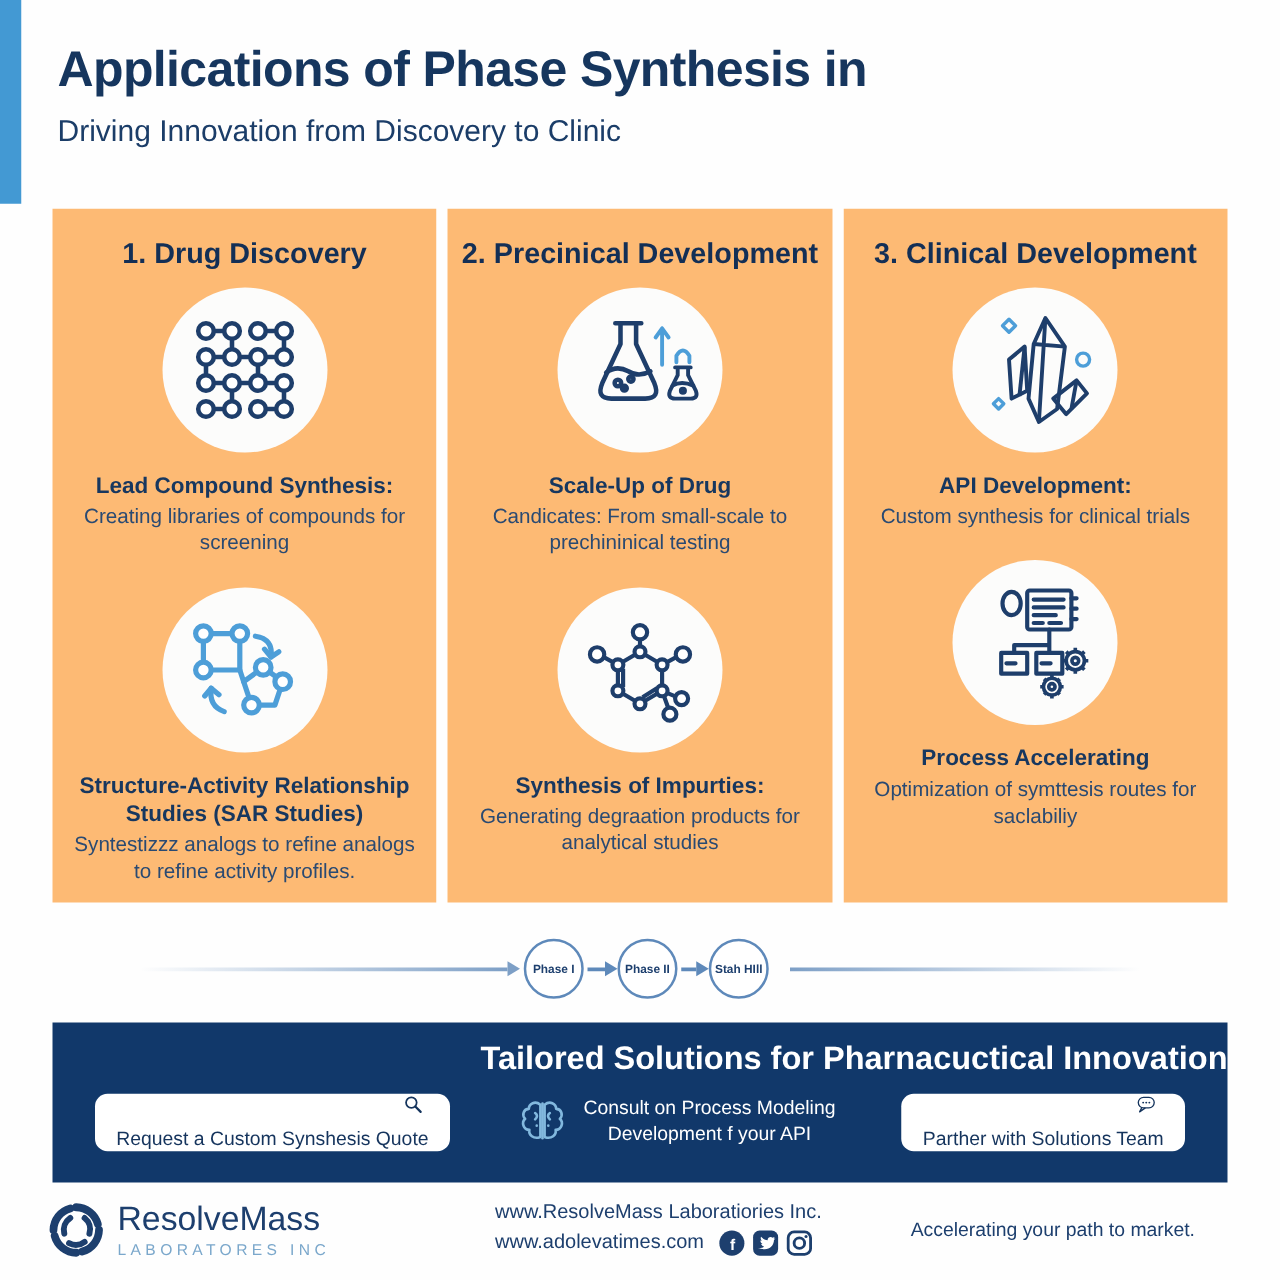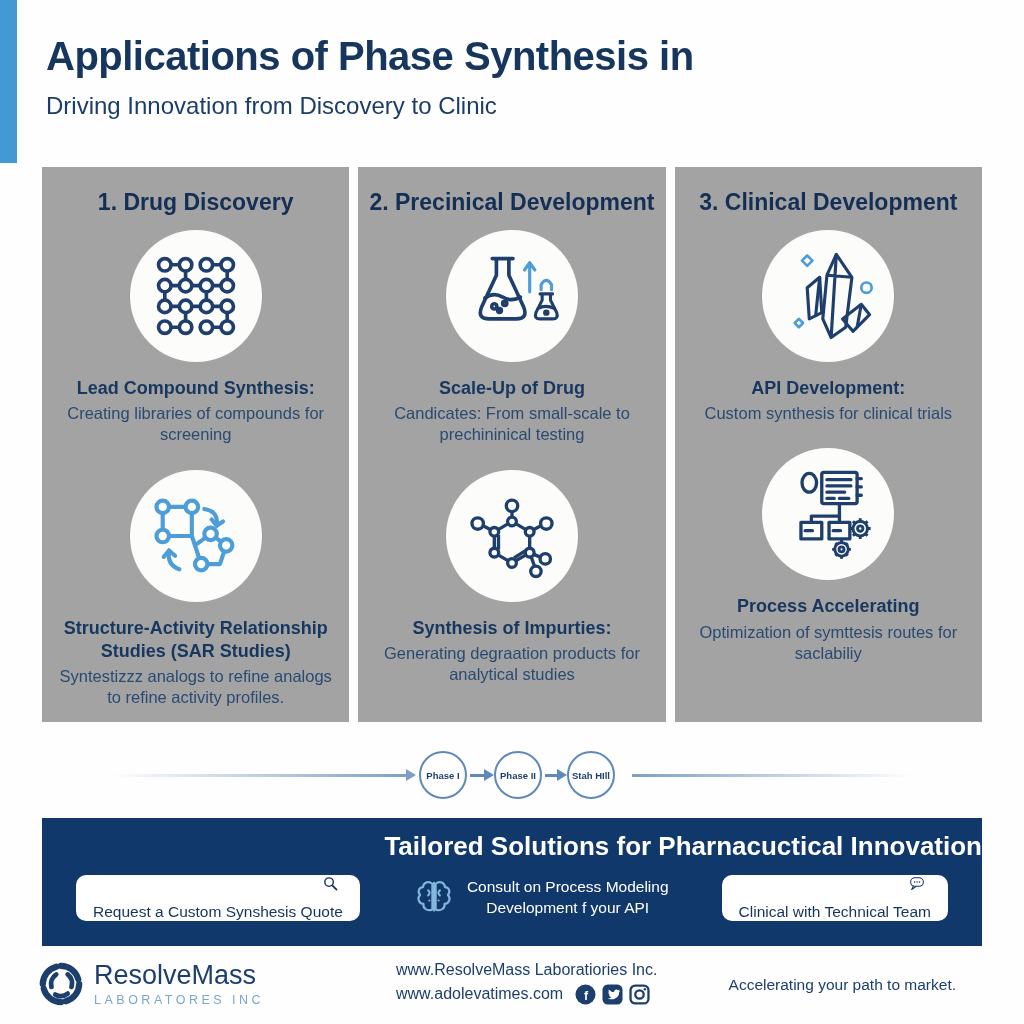--- a/index.html
+++ b/index.html
@@ -7,21 +7,21 @@
     position:relative; width:1024px; height:1024px; overflow:hidden;
     background:#fefefe; font-family:"Liberation Sans", sans-serif; color:#16365e;
   }
   .accent-bar { position:absolute; left:0; top:0; width:17px; height:163px; background:#4399d3; }
 
   .header { position:absolute; left:46px; top:34px; }
   .title { font-size:40px; font-weight:bold; color:#16365e; letter-spacing:-0.5px; }
   .subtitle { font-size:24px; font-weight:400; color:#1b3d68; margin-top:13px; }
 
   .columns { position:absolute; left:42px; top:167px; width:940px; height:555px; display:flex; gap:9px; }
-  .panel { width:358px; height:555px; background:#a3a3a3; box-sizing:border-box; text-align:center; }
+  .panel { width:358px; height:555px; background:#fdba74; box-sizing:border-box; text-align:center; }
   .panel-heading { font-size:23px; font-weight:bold; color:#132f56; margin-top:22px; }
   .icon-circle { width:132px; height:132px; border-radius:50%; background:#fcfcfb; margin:14px auto 0;
                  display:flex; align-items:center; justify-content:center; }
   .icon-circle svg { width:104px; height:104px; }
   .item-title { font-size:18px; font-weight:bold; color:#17375f; line-height:1.28; margin:15px 18px 0; }
   .item-desc  { font-size:16.5px; color:#2a4a72; line-height:1.3; margin:3px 16px 0; }
 
   .timeline { position:absolute; left:0; top:748px; width:1024px; height:56px; }
   .tl-line-left { position:absolute; left:112px; top:26px; width:294px; height:3px;
     background:linear-gradient(to right, rgba(125,159,198,0), #7d9fc6); }
@@ -278,21 +278,21 @@
           <g stroke="#15345d" stroke-width="3" fill="none" stroke-linejoin="round">
             <rect x="6" y="8" width="36" height="24" rx="12"></rect>
             <path d="M14,31 L9,41 L22,32"></path>
           </g>
           <g fill="#15345d">
             <circle cx="17" cy="20" r="2.2"></circle>
               <circle cx="24" cy="20" r="2.2"></circle>
               <circle cx="31" cy="20" r="2.2"></circle>
           </g>
         </svg>
-        <span>Clinical with Technical Team</span>
+        <span>Parther with Solutions Team</span>
       </button>
     </div>
   </div>
 
   <div class="footer-brand">
     <svg width="46" height="46" viewBox="0 0 48 48">
       <g stroke="#1d3f6e" stroke-width="6.5" fill="none" stroke-linecap="round">
         <path d="M24,5 A19,19 0 0 1 42,19"></path>
         <path d="M43,24 A19,19 0 0 1 29,42"></path>
         <path d="M24,43 A19,19 0 0 1 6,29"></path>

